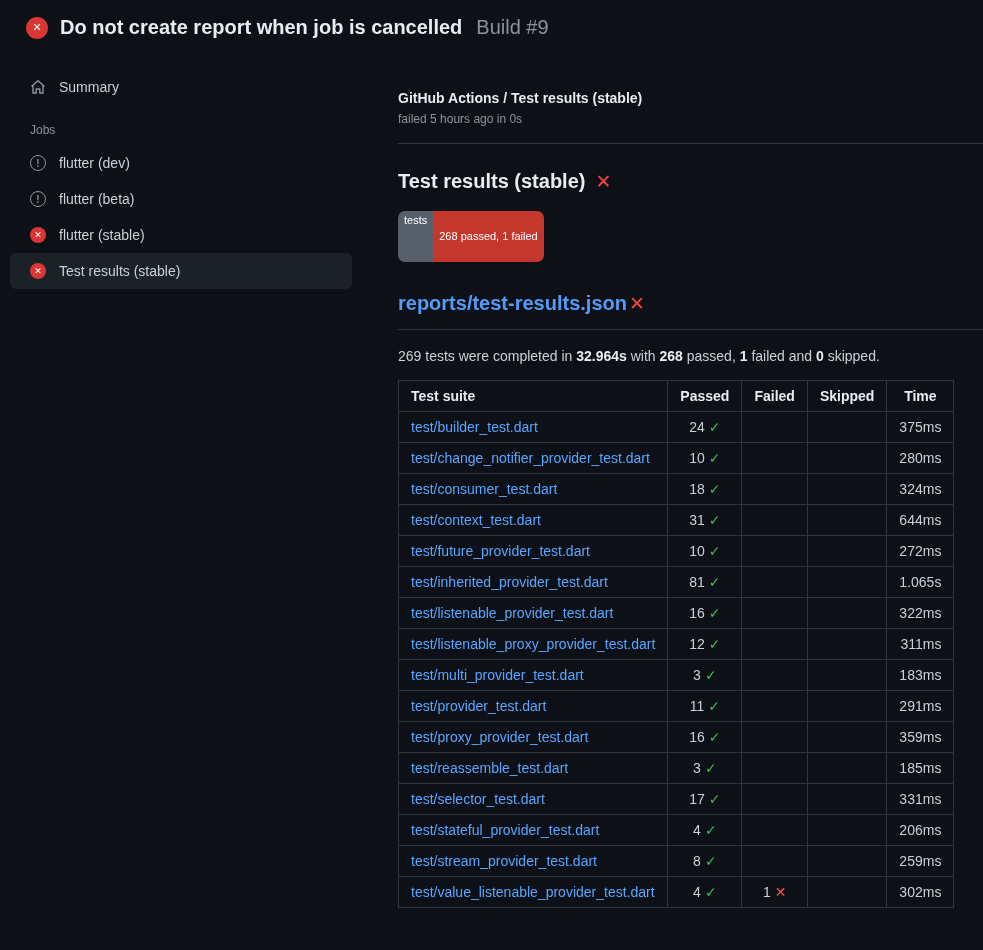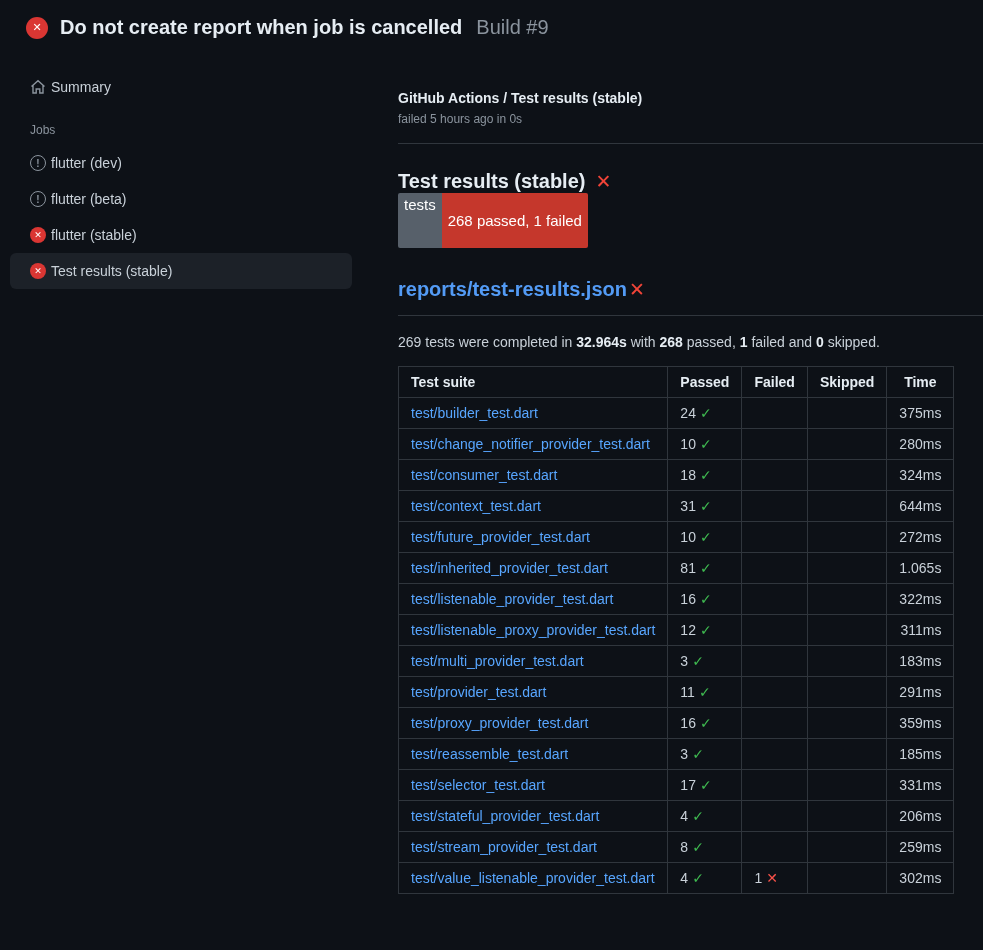--- a/index.html
+++ b/index.html
@@ -24,21 +24,21 @@
   }
   .run-title { font-size: 20px; font-weight: 700; color: #e6edf3; }
   .build-no { font-size: 20px; font-weight: 400; color: #8b949e; margin-left: 2px; }
 
   
   .layout { display: flex; align-items: flex-start; }
 
   
   .sidebar { width: 370px; flex: 0 0 370px; padding: 16px 18px 0 10px; }
   .side-item {
-    display: flex; align-items: flex-start; gap: 5px;
+    display: flex; align-items: flex-start; gap: 13px;
     padding: 10px 20px; border-radius: 6px;
     font-size: 14px; color: #c9d1d9; cursor: pointer;
   }
   .side-item.selected { background: #1c2128; }
   .jobs-label { font-size: 12px; color: #8b949e; padding: 18px 20px 8px 20px; }
   .home-icon { display: inline-flex; color: #8b949e; flex: 0 0 auto; }
   .job-icon {
     width: 16px; height: 16px; border-radius: 50%; flex: 0 0 auto;
     display: inline-flex; align-items: center; justify-content: center;
     font-weight: 700;
@@ -51,21 +51,21 @@
   .breadcrumb { font-size: 14px; font-weight: 700; color: #e6edf3; }
   .run-meta { font-size: 12px; color: #8b949e; margin-top: 6px; }
   .meta-divider { border-bottom: 1px solid #30363d; margin-top: 17px; }
 
   .section-heading {
     margin-top: 26px; font-size: 20px; font-weight: 700; color: #e6edf3;
     display: flex; align-items: center; gap: 10px;
   }
   .x-mark { color: #f04438; font-weight: 900; font-size: 19px; line-height: 1; }
 
-  .badge { display: inline-flex; font-size: 15px; line-height: 1; border-radius: 2px; overflow: hidden; }
+  .badge { display: inline-flex; margin-top: 18px; font-size: 11px; line-height: 1; border-radius: 7px; overflow: hidden; }
   .badge-key { background: #57606a; color: #ffffff; padding: 4px 6px; }
   .badge-value { background: #c5372c; color: #ffffff; padding: 20px 6px; }
 
   .report-heading {
     margin-top: 30px; padding-bottom: 14px; border-bottom: 1px solid #30363d;
     font-size: 20px; font-weight: 700;
     display: flex; align-items: center; gap: 2px;
   }
   .report-heading a { color: #539bf5; text-decoration: none; }
 
@@ -77,21 +77,21 @@
     border-collapse: collapse; width: calc(100% - 31px);
     font-size: 14px;
     padding-left: 40px;
   }
   table.results th, table.results td {
     border: 1px solid #30363d; padding: 7px 12px;
   }
   table.results th { font-weight: 700; color: #e6edf3; text-align: center; }
   table.results th.col-suite { text-align: left; }
   table.results td a { color: #58a6ff; text-decoration: none; cursor: pointer; }
-  td.num { text-align: left; white-space: nowrap; color: #c9d1d9; }
+  td.num { text-align: center; white-space: nowrap; color: #c9d1d9; }
   td.passed-cell { padding-right: 14px; }
   td.time-cell { text-align: right; padding-right: 20px; color: #c9d1d9; }
   .check { color: #3fb950; font-weight: 700; margin-left: 4px; }
   .cross { color: #f85149; font-weight: 700; margin-left: 4px; }
   col.c-passed { width: 65px; }
   col.c-failed { width: 68px; }
   col.c-skipped { width: 78px; }
   col.c-time { width: 69px; }
 </style>
 </head>

